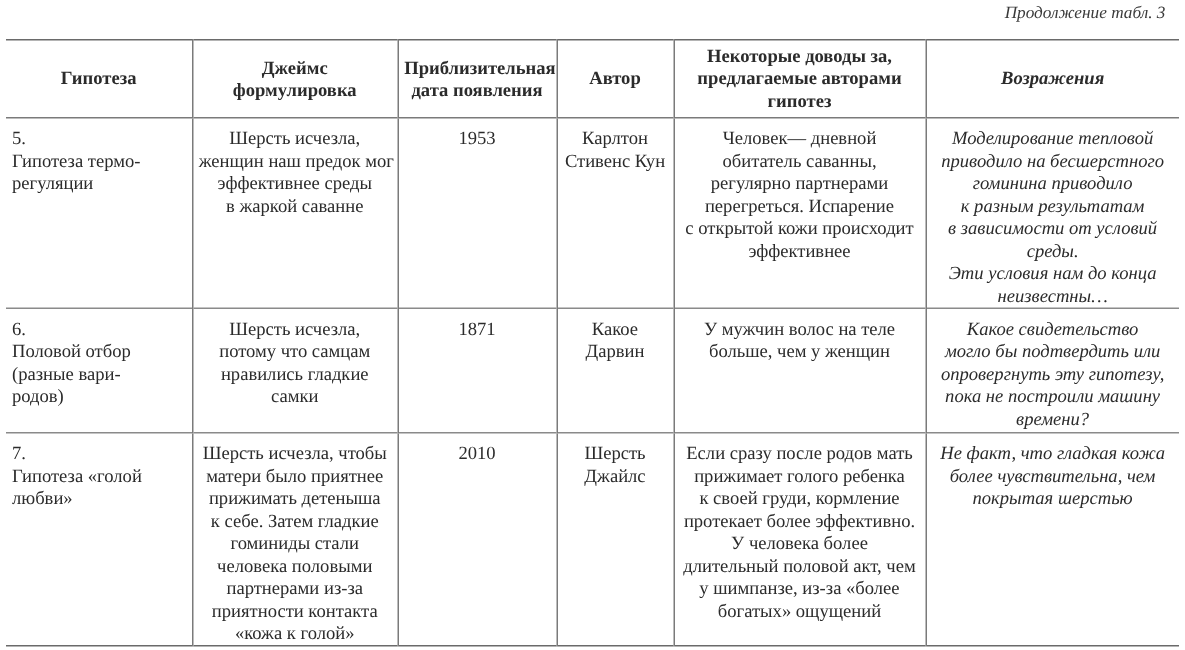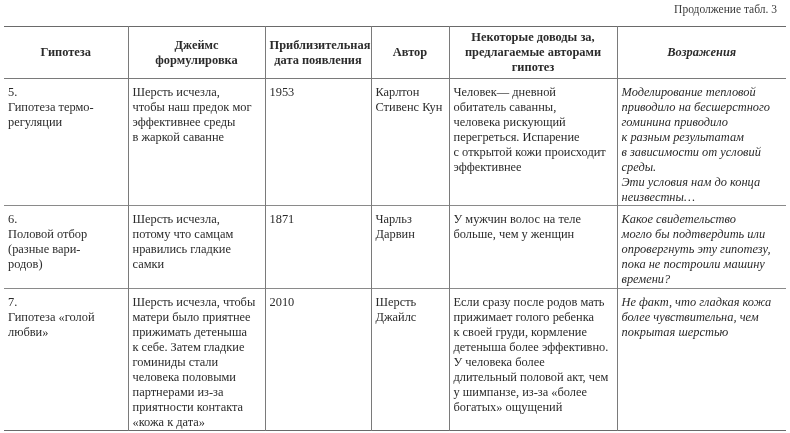--- a/index.html
+++ b/index.html
@@ -4,42 +4,42 @@
   <style>
     html, body { margin: 0; padding: 0; background: #ffffff; }
     body {
       width: 790px; height: 433px; position: relative; overflow: hidden;
       font-family: "DejaVu Serif", "Liberation Serif", serif;
       color: #2b2b2b;
     }
     .caption {
       position: absolute; top: 3px; right: 13px;
       font-family: "Liberation Serif", "DejaVu Serif", serif;
-      font-size: 11.5px; color: #3a3a3a;
+      font-style: italic; font-size: 11.5px; color: #3a3a3a;
     }
     table {
       position: absolute; left: 4px; top: 26px;
       width: 782px; border-collapse: collapse; table-layout: fixed;
       font-family: "Liberation Serif", "DejaVu Serif", serif;
       font-size: 12.4px; line-height: 15px;
     }
     th, td {
       border-left: 1px solid #7a7a7a; border-right: 1px solid #7a7a7a;
       vertical-align: top; padding: 0 4px;
     }
     th:first-child, td:first-child { border-left: none; margin-left: 36px; }
     th:last-child, td:last-child { border-right: none; font-style: italic; }
     thead tr { border-top: 1.5px solid #6a6a6a; border-bottom: 1px solid #7a7a7a; }
     th {
       font-weight: bold; text-align: center; vertical-align: middle;
       height: 51px; font-size: 12.4px; color: #2b2b2b;
     }
     tbody tr { border-bottom: 1px solid #8a8a8a; }
     tbody tr:last-child { border-bottom: 1.5px solid #6a6a6a; }
-    td { padding-top: 6px; text-align: left; }
+    td { padding-top: 6px; text-align: center; }
     td.hyp { text-align: left; padding-left: 4px; }
     .num { display: inline-block; width: 18px; vertical-align: top; }
     .hyp-text { display: inline-block; width: 100px; vertical-align: top; }
     .line { display: block; white-space: nowrap; }
     tr.r5 td { height: 119px; }
     tr.r6 td { height: 76px; }
     tr.r7 td { height: 134px; }
   </style>
 </head>
 <body>
@@ -76,33 +76,33 @@
 
     <tr class="r5">
       <td class="hyp">
         <span class="num">5.</span><span class="hyp-text">
           <span class="line">Гипотеза термо-</span>
           <span class="line">регуляции</span>
         </span>
       </td>
       <td>
         <span class="line">Шерсть исчезла,</span>
-        <span class="line">чтобы наш предок мог</span>
+        <span class="line">женщин наш предок мог</span>
         <span class="line">эффективнее среды</span>
         <span class="line">в жаркой саванне</span>
       </td>
       <td>1953</td>
       <td>
         <span class="line">Карлтон</span>
         <span class="line">Стивенс Кун</span>
       </td>
       <td>
         <span class="line">Человек— дневной</span>
         <span class="line">обитатель саванны,</span>
-        <span class="line">человека рискующий</span>
+        <span class="line">регулярно партнерами</span>
         <span class="line">перегреться. Испарение</span>
         <span class="line">с открытой кожи происходит</span>
         <span class="line">эффективнее</span>
       </td>
       <td>
         <span class="line">Моделирование тепловой</span>
         <span class="line">приводило на бесшерстного</span>
         <span class="line">гоминина приводило</span>
         <span class="line">к разным результатам</span>
         <span class="line">в зависимости от условий</span>
@@ -121,21 +121,21 @@
         </span>
       </td>
       <td>
         <span class="line">Шерсть исчезла,</span>
         <span class="line">потому что самцам</span>
         <span class="line">нравились гладкие</span>
         <span class="line">самки</span>
       </td>
       <td>1871</td>
       <td>
-        <span class="line">Чарльз</span>
+        <span class="line">Какое</span>
         <span class="line">Дарвин</span>
       </td>
       <td>
         <span class="line">У мужчин волос на теле</span>
         <span class="line">больше, чем у женщин</span>
       </td>
       <td>
         <span class="line">Какое свидетельство</span>
         <span class="line">могло бы подтвердить или</span>
         <span class="line">опровергнуть эту гипотезу,</span>
@@ -153,32 +153,32 @@
       </td>
       <td>
         <span class="line">Шерсть исчезла, чтобы</span>
         <span class="line">матери было приятнее</span>
         <span class="line">прижимать детеныша</span>
         <span class="line">к себе. Затем гладкие</span>
         <span class="line">гоминиды стали</span>
         <span class="line">человека половыми</span>
         <span class="line">партнерами из-за</span>
         <span class="line">приятности контакта</span>
-        <span class="line">«кожа к дата»</span>
+        <span class="line">«кожа к голой»</span>
       </td>
       <td>2010</td>
       <td>
         <span class="line">Шерсть</span>
         <span class="line">Джайлс</span>
       </td>
       <td>
         <span class="line">Если сразу после родов мать</span>
         <span class="line">прижимает голого ребенка</span>
         <span class="line">к своей груди, кормление</span>
-        <span class="line">детеныша более эффективно.</span>
+        <span class="line">протекает более эффективно.</span>
         <span class="line">У человека более</span>
         <span class="line">длительный половой акт, чем</span>
         <span class="line">у шимпанзе, из-за «более</span>
         <span class="line">богатых» ощущений</span>
       </td>
       <td>
         <span class="line">Не факт, что гладкая кожа</span>
         <span class="line">более чувствительна, чем</span>
         <span class="line">покрытая шерстью</span>
       </td>

